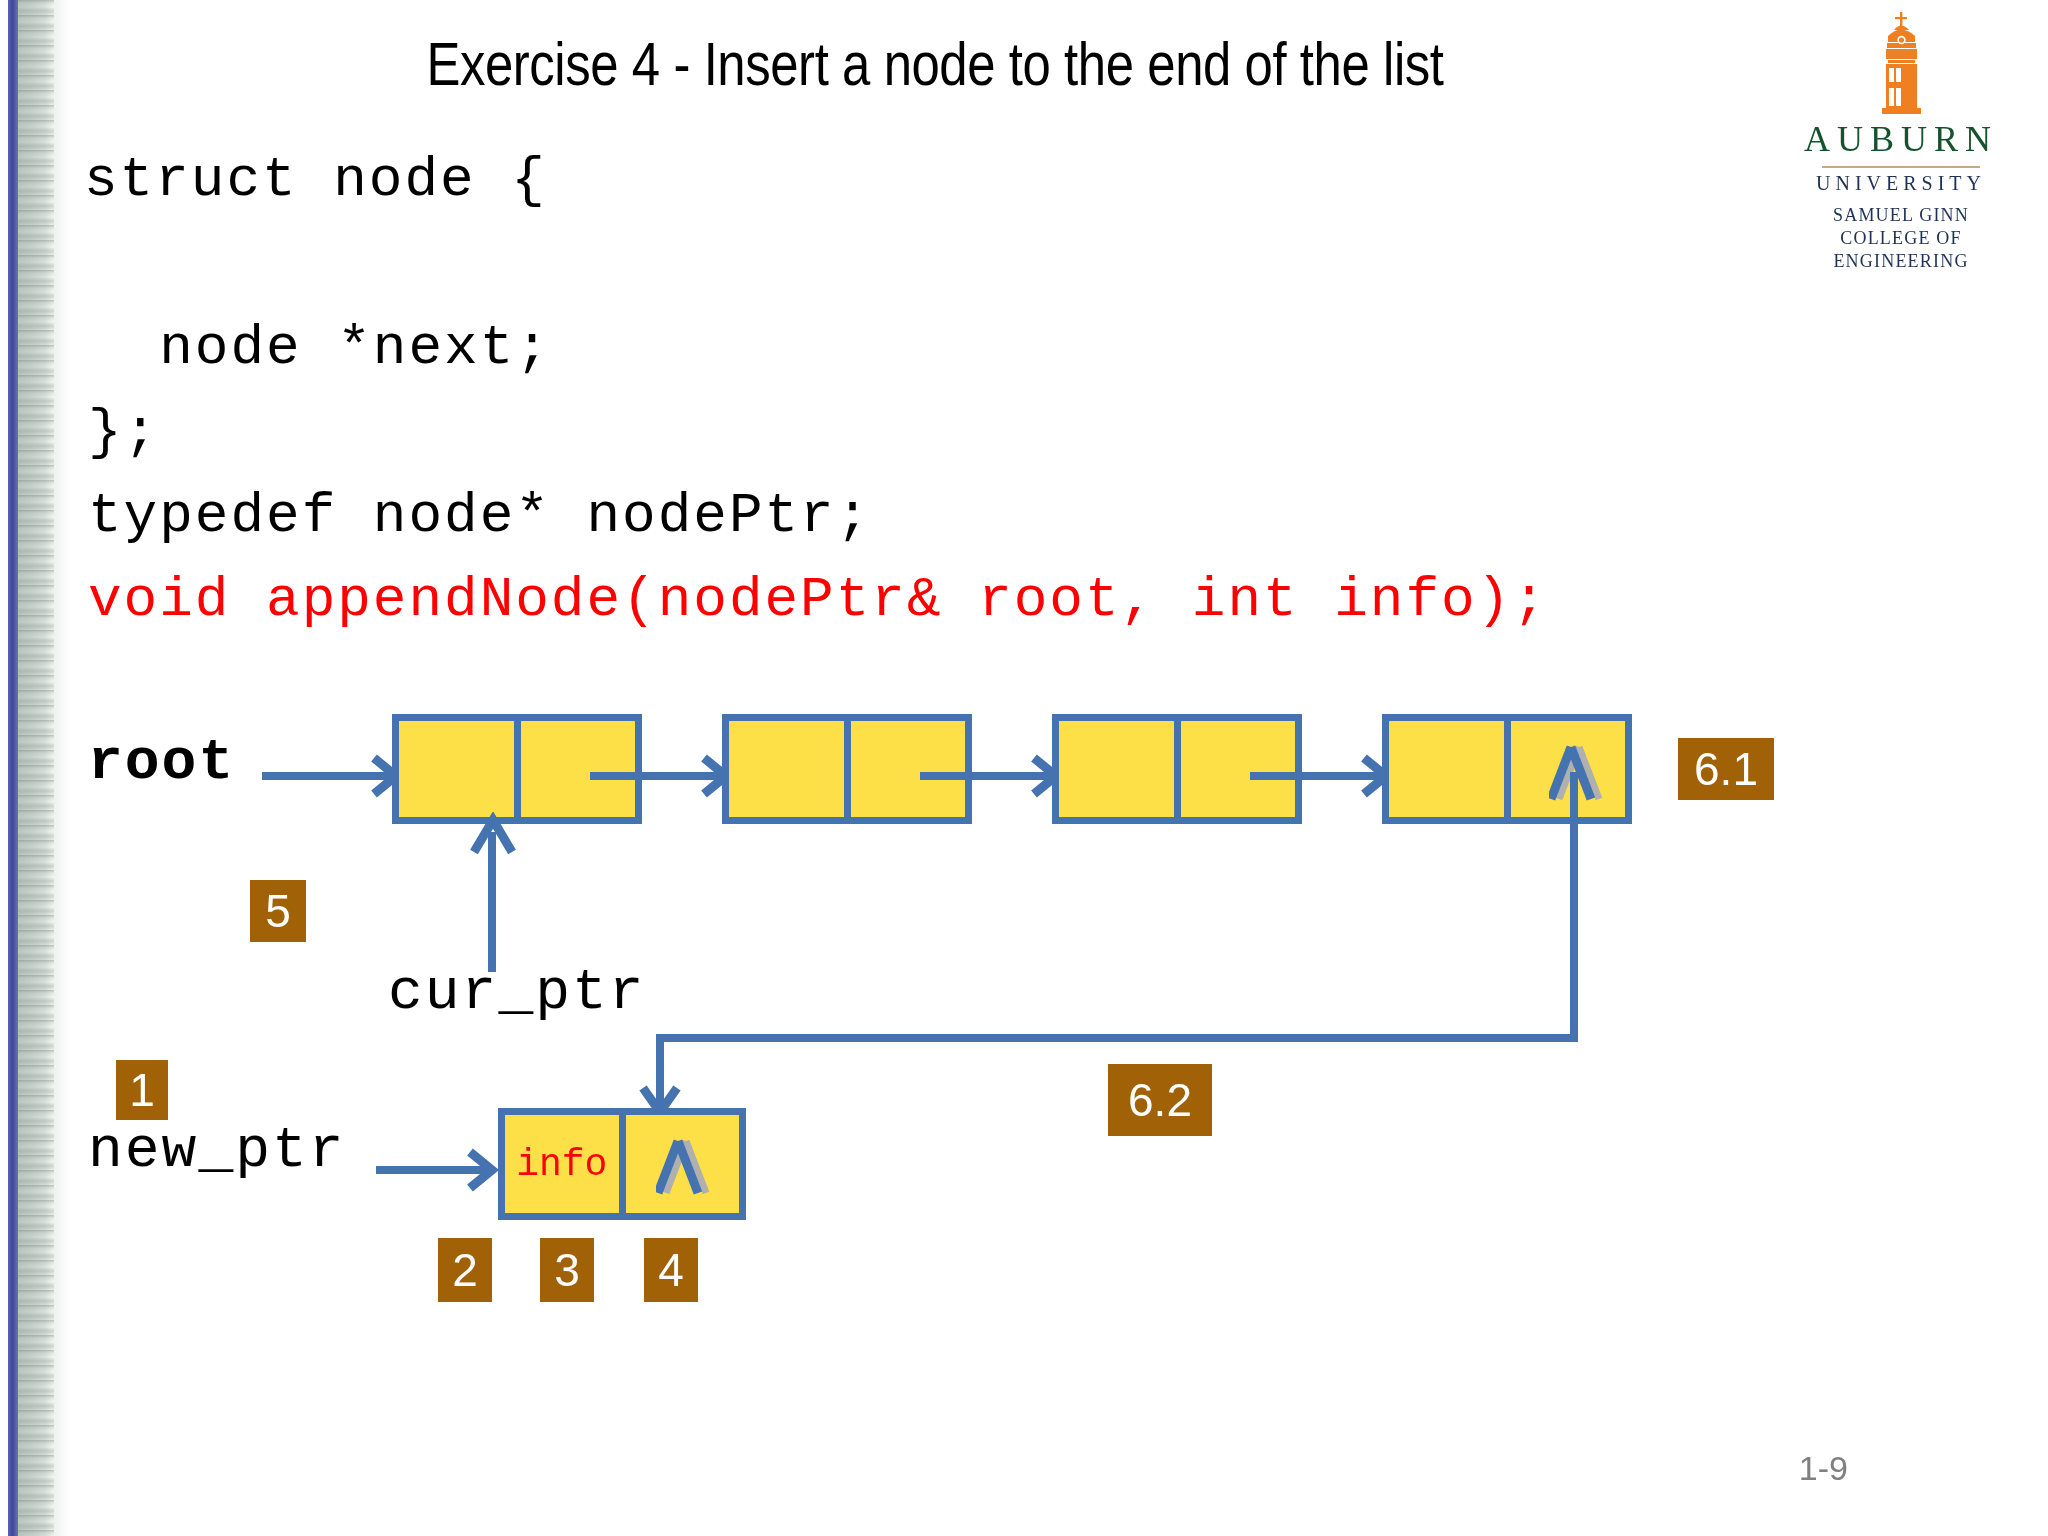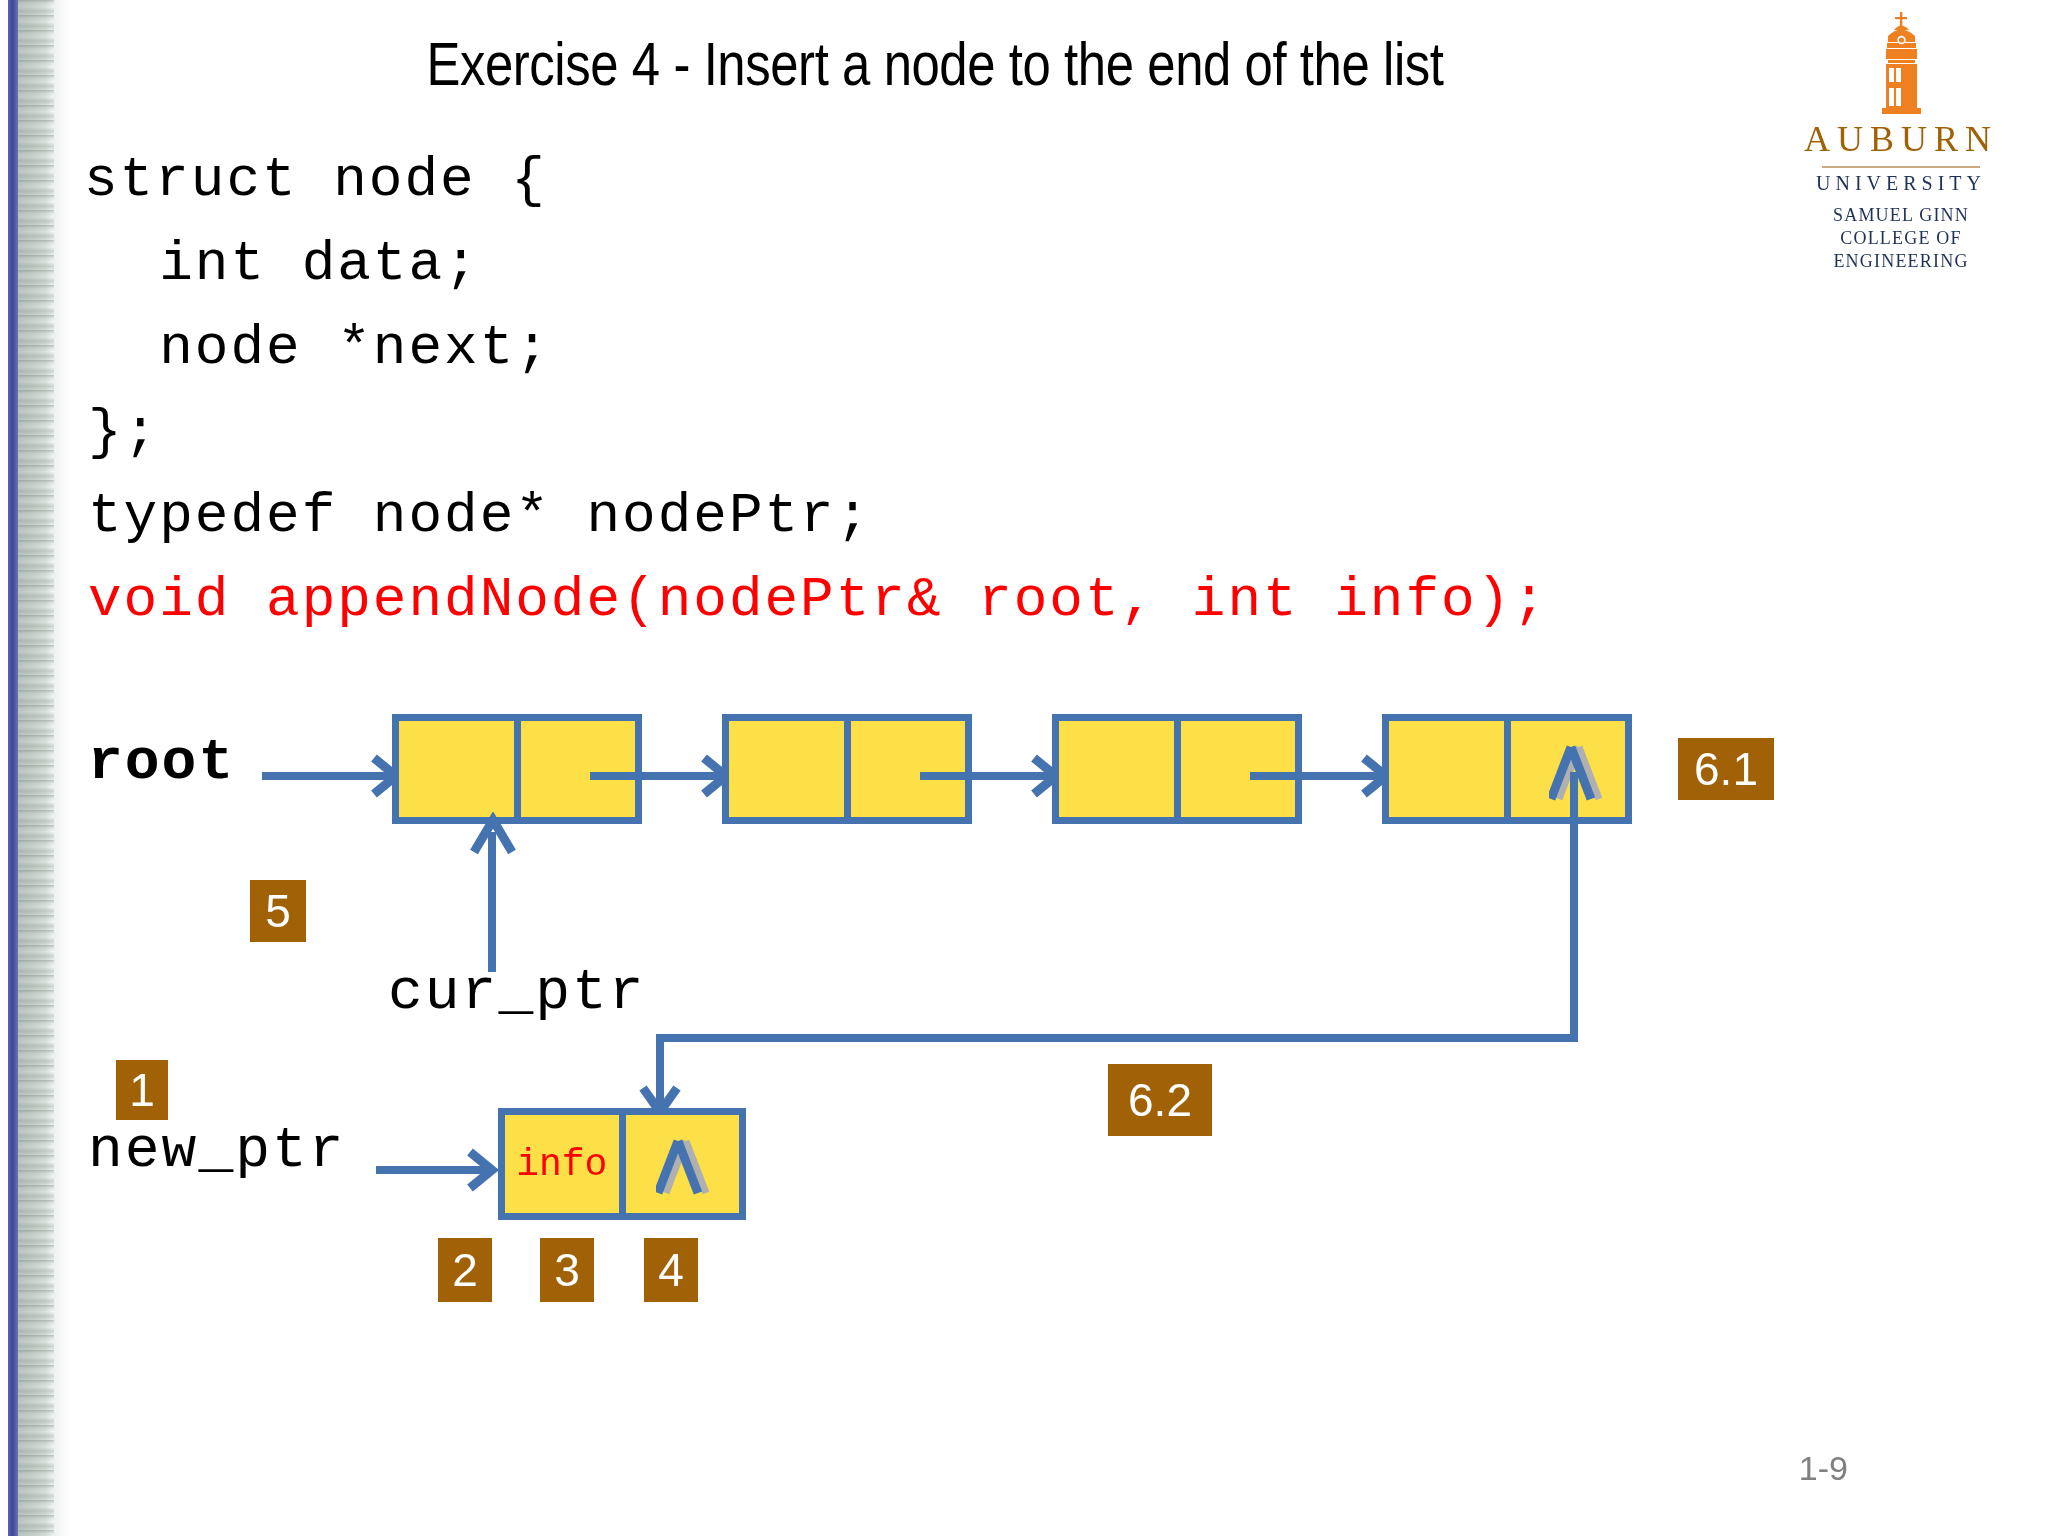--- a/index.html
+++ b/index.html
@@ -56,21 +56,21 @@
     white-space: nowrap;
   }
 
   
   .logo { position: absolute; left: 1786px; top: 8px; width: 230px; height: 230px; }
   .logo-tower { position: absolute; left: 78px; top: 2px; width: 76px; height: 112px; }
   .logo-auburn {
     position: absolute; left: 0; top: 110px; width: 230px;
     text-align: center;
     font-family: "Liberation Serif", serif;
-    font-size: 36px; letter-spacing: 7px; color: #a16207;
+    font-size: 36px; letter-spacing: 7px; color: #14532d;
   }
   .logo-rule {
     position: absolute; left: 36px; top: 158px; width: 158px; height: 2px;
     background: #c9a884;
   }
   .logo-univ {
     position: absolute; left: 0; top: 164px; width: 230px;
     text-align: center;
     font-family: "Liberation Serif", serif;
     font-size: 20px; letter-spacing: 5px; color: #1f3157;
@@ -202,21 +202,20 @@
     <div class="logo-auburn">AUBURN</div>
     <div class="logo-rule"></div>
     <div class="logo-univ">UNIVERSITY</div>
     <div class="logo-ginn">
       <span>SAMUEL GINN</span><br>
       <span>COLLEGE OF ENGINEERING</span>
     </div>
   </div>
 
   <div class="code-line" style="left:84px; top:148px;">struct node {</div>
-  <div class="code-line" style="left:88px; top:232px;">  int data;</div>
   <div class="code-line" style="left:88px; top:316px;">  node *next;</div>
   <div class="code-line" style="left:88px; top:400px;">};</div>
   <div class="code-line code-red" style="left:88px; top:568px;">void appendNode(nodePtr&amp; root, int info);</div>
   <div class="code-line" style="left:88px; top:484px;">typedef node* nodePtr;</div>
 
   <div class="var-label" style="left:88px; top:730px;font-weight:bold;">root</div>
 
   <div class="hline-sh" style="left:268px; top:778px; width:128px;"></div>
   <div class="hline" style="left:262px; top:772px; width:128px;"></div>
   <svg class="arrowhead" style="left:370px; top:754px;" viewBox="0 0 42 44">

